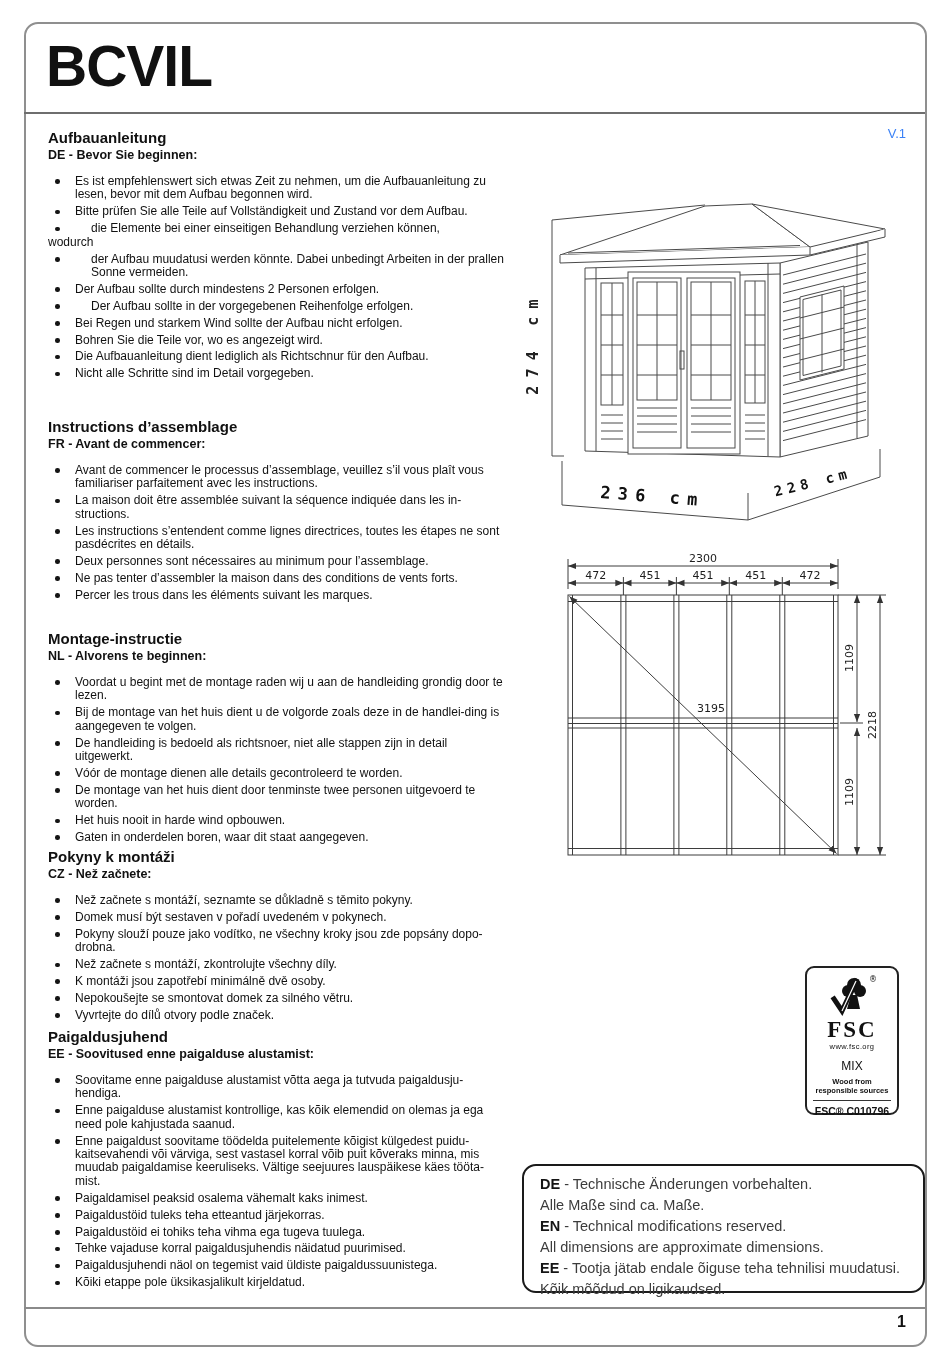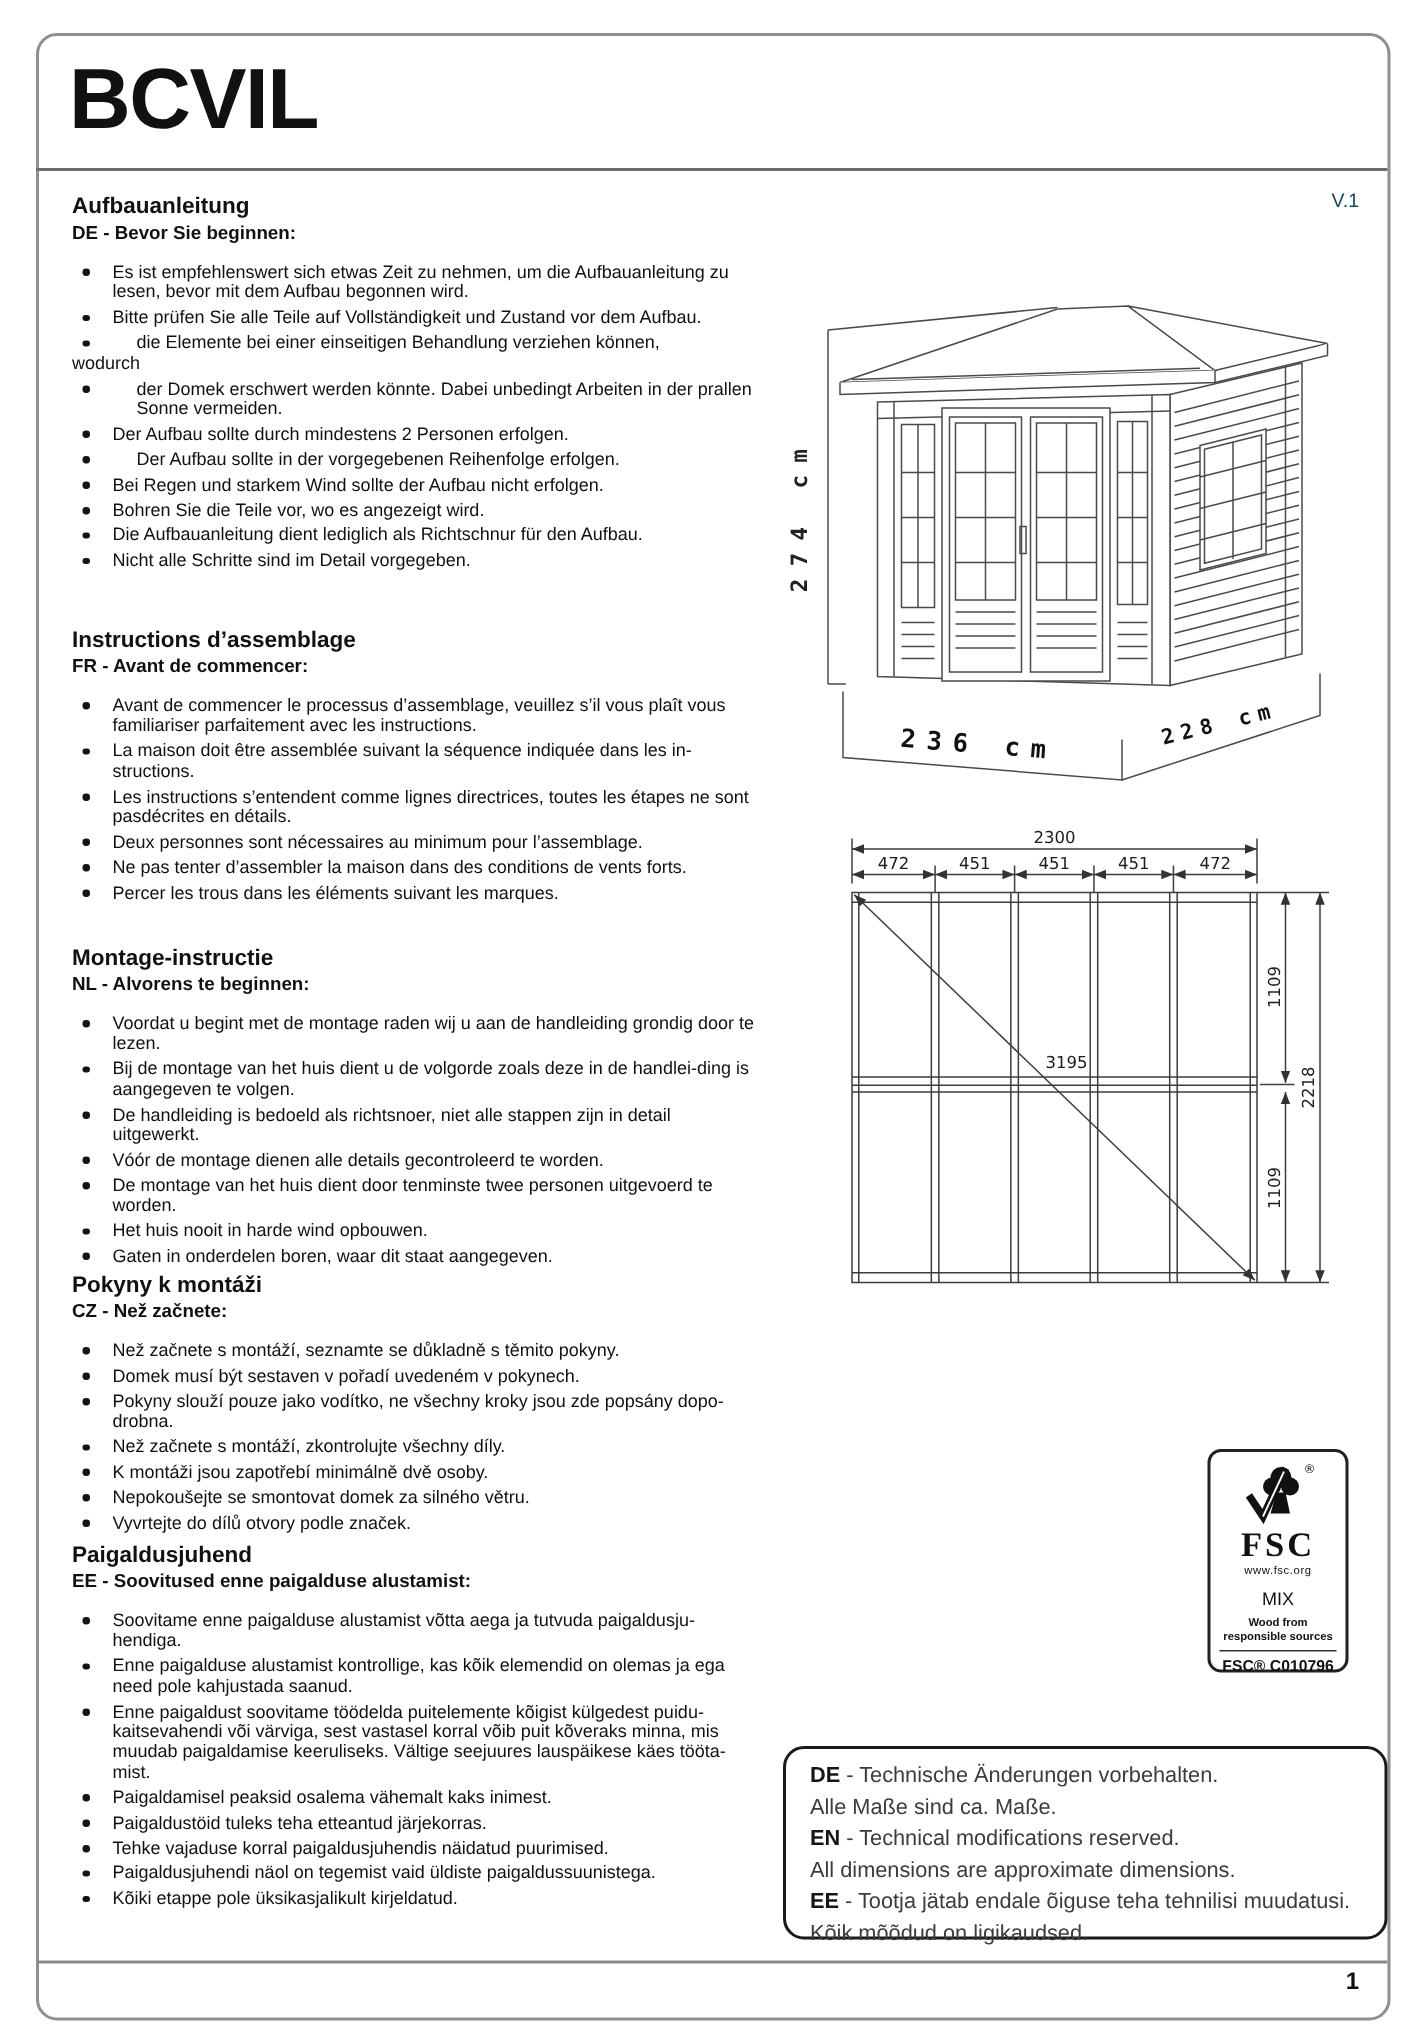--- a/index.html
+++ b/index.html
@@ -3,21 +3,21 @@
 <meta charset="utf-8">
 <style>
   html,body{margin:0;padding:0;background:#fff}
   .page{position:relative;width:950px;height:1359px;background:#fff;overflow:hidden;
         font-family:"Liberation Sans",sans-serif;color:#111}
   .sheet{position:absolute;left:24px;top:22px;width:899px;height:1321px;
          border:2px solid #8f8f8f;border-radius:14px}
   .hdr-line{position:absolute;left:24px;top:112px;width:901px;border-top:2px solid #6e6e6e}
   .ftr-line{position:absolute;left:24px;top:1307px;width:901px;border-top:2px solid #8a8a8a}
   .title{position:absolute;left:46px;top:33px;font-size:57px;font-weight:bold;letter-spacing:-1px}
-  .version{position:absolute;right:44px;top:126px;font-size:13px;color:#0c4a6e}
+  .version{position:absolute;right:44px;top:126px;font-size:13px;color:#3b82f6}
   .pagenum{position:absolute;right:44px;top:1313px;font-size:16px;font-weight:bold}
 
   .section{position:absolute;left:48px;width:457px}
   .sec-h{font-size:15px;font-weight:bold;line-height:21px;
          text-decoration-thickness:2px;text-underline-offset:3px}
   .sec-sub{font-size:12.5px;font-weight:bold;line-height:14px}
   .bullets{list-style:none;margin:13px 0 0 0;padding:0}
   .bullets li{position:relative;padding-left:27px;font-size:12px;line-height:13.4px;
               margin-bottom:3.5px}
   .bullets li .dot{position:absolute;left:7px;top:4.4px;width:4.6px;height:4.6px;
@@ -62,21 +62,21 @@
   <div class="version">V.1</div>
 
   <div id="sections-root">
       <div class="section" style="top: 127px;">
         <div class="sec-h">Aufbauanleitung</div>
         <div class="sec-sub">DE - Bevor Sie beginnen:</div>
         <ul class="bullets">
           <li><span class="dot"></span><span class="btext">Es ist empfehlenswert sich etwas Zeit zu nehmen, um die Aufbauanleitung zu lesen, bevor mit dem Aufbau begonnen wird.</span></li>
           <li><span class="dot"></span><span class="btext">Bitte prüfen Sie alle Teile auf Vollständigkeit und Zustand vor dem Aufbau.</span></li>
           <li class="indent"><span class="dot"></span><span class="btext">die Elemente bei einer einseitigen Behandlung verziehen können,</span><span class="hang">wodurch</span></li>
-          <li class="indent"><span class="dot"></span><span class="btext">der Domek erschwert werden könnte. Dabei unbedingt Arbeiten in der prallen Sonne vermeiden.</span></li>
+          <li class="indent"><span class="dot"></span><span class="btext">der Aufbau muudatusi werden könnte. Dabei unbedingt Arbeiten in der prallen Sonne vermeiden.</span></li>
           <li><span class="dot"></span><span class="btext">Der Aufbau sollte durch mindestens 2 Personen erfolgen.</span></li>
           <li class="indent"><span class="dot"></span><span class="btext">Der Aufbau sollte in der vorgegebenen Reihenfolge erfolgen.</span></li>
           <li><span class="dot"></span><span class="btext">Bei Regen und starkem Wind sollte der Aufbau nicht erfolgen.</span></li>
           <li><span class="dot"></span><span class="btext">Bohren Sie die Teile vor, wo es angezeigt wird.</span></li>
           <li><span class="dot"></span><span class="btext">Die Aufbauanleitung dient lediglich als Richtschnur für den Aufbau.</span></li>
           <li><span class="dot"></span><span class="btext">Nicht alle Schritte sind im Detail vorgegeben.</span></li>
         </ul>
       </div>
       <div class="section" style="top: 416px;">
         <div class="sec-h">Instructions d’assemblage</div>
@@ -118,20 +118,21 @@
       </div>
       <div class="section" style="top: 1026px;">
         <div class="sec-h">Paigaldusjuhend</div>
         <div class="sec-sub">EE - Soovitused enne paigalduse alustamist:</div>
         <ul class="bullets">
           <li><span class="dot"></span><span class="btext">Soovitame enne paigalduse alustamist võtta aega ja tutvuda paigaldusju-hendiga.</span></li>
           <li><span class="dot"></span><span class="btext">Enne paigalduse alustamist kontrollige, kas kõik elemendid on olemas ja ega need pole kahjustada saanud.</span></li>
           <li><span class="dot"></span><span class="btext">Enne paigaldust soovitame töödelda puitelemente kõigist külgedest puidu-kaitsevahendi või värviga, sest vastasel korral võib puit kõveraks minna, mis muudab paigaldamise keeruliseks. Vältige seejuures lauspäikese käes tööta-mist.</span></li>
           <li><span class="dot"></span><span class="btext">Paigaldamisel peaksid osalema vähemalt kaks inimest.</span></li>
           <li><span class="dot"></span><span class="btext">Paigaldustöid tuleks teha etteantud järjekorras.</span></li>
+          <li><span class="dot"></span><span class="btext">Paigaldustöid ei tohiks teha vihma ega tugeva tuulega.</span></li>
           <li><span class="dot"></span><span class="btext">Tehke vajaduse korral paigaldusjuhendis näidatud puurimised.</span></li>
           <li><span class="dot"></span><span class="btext">Paigaldusjuhendi näol on tegemist vaid üldiste paigaldussuunistega.</span></li>
           <li><span class="dot"></span><span class="btext">Kõiki etappe pole üksikasjalikult kirjeldatud.</span></li>
         </ul>
       </div>
     </div>
 
   <svg class="fig" style="left:500px;top:193px" width="425" height="335" viewBox="0 0 425 335">
     <g stroke="#4a4a4a" stroke-width="1" fill="none">
 

